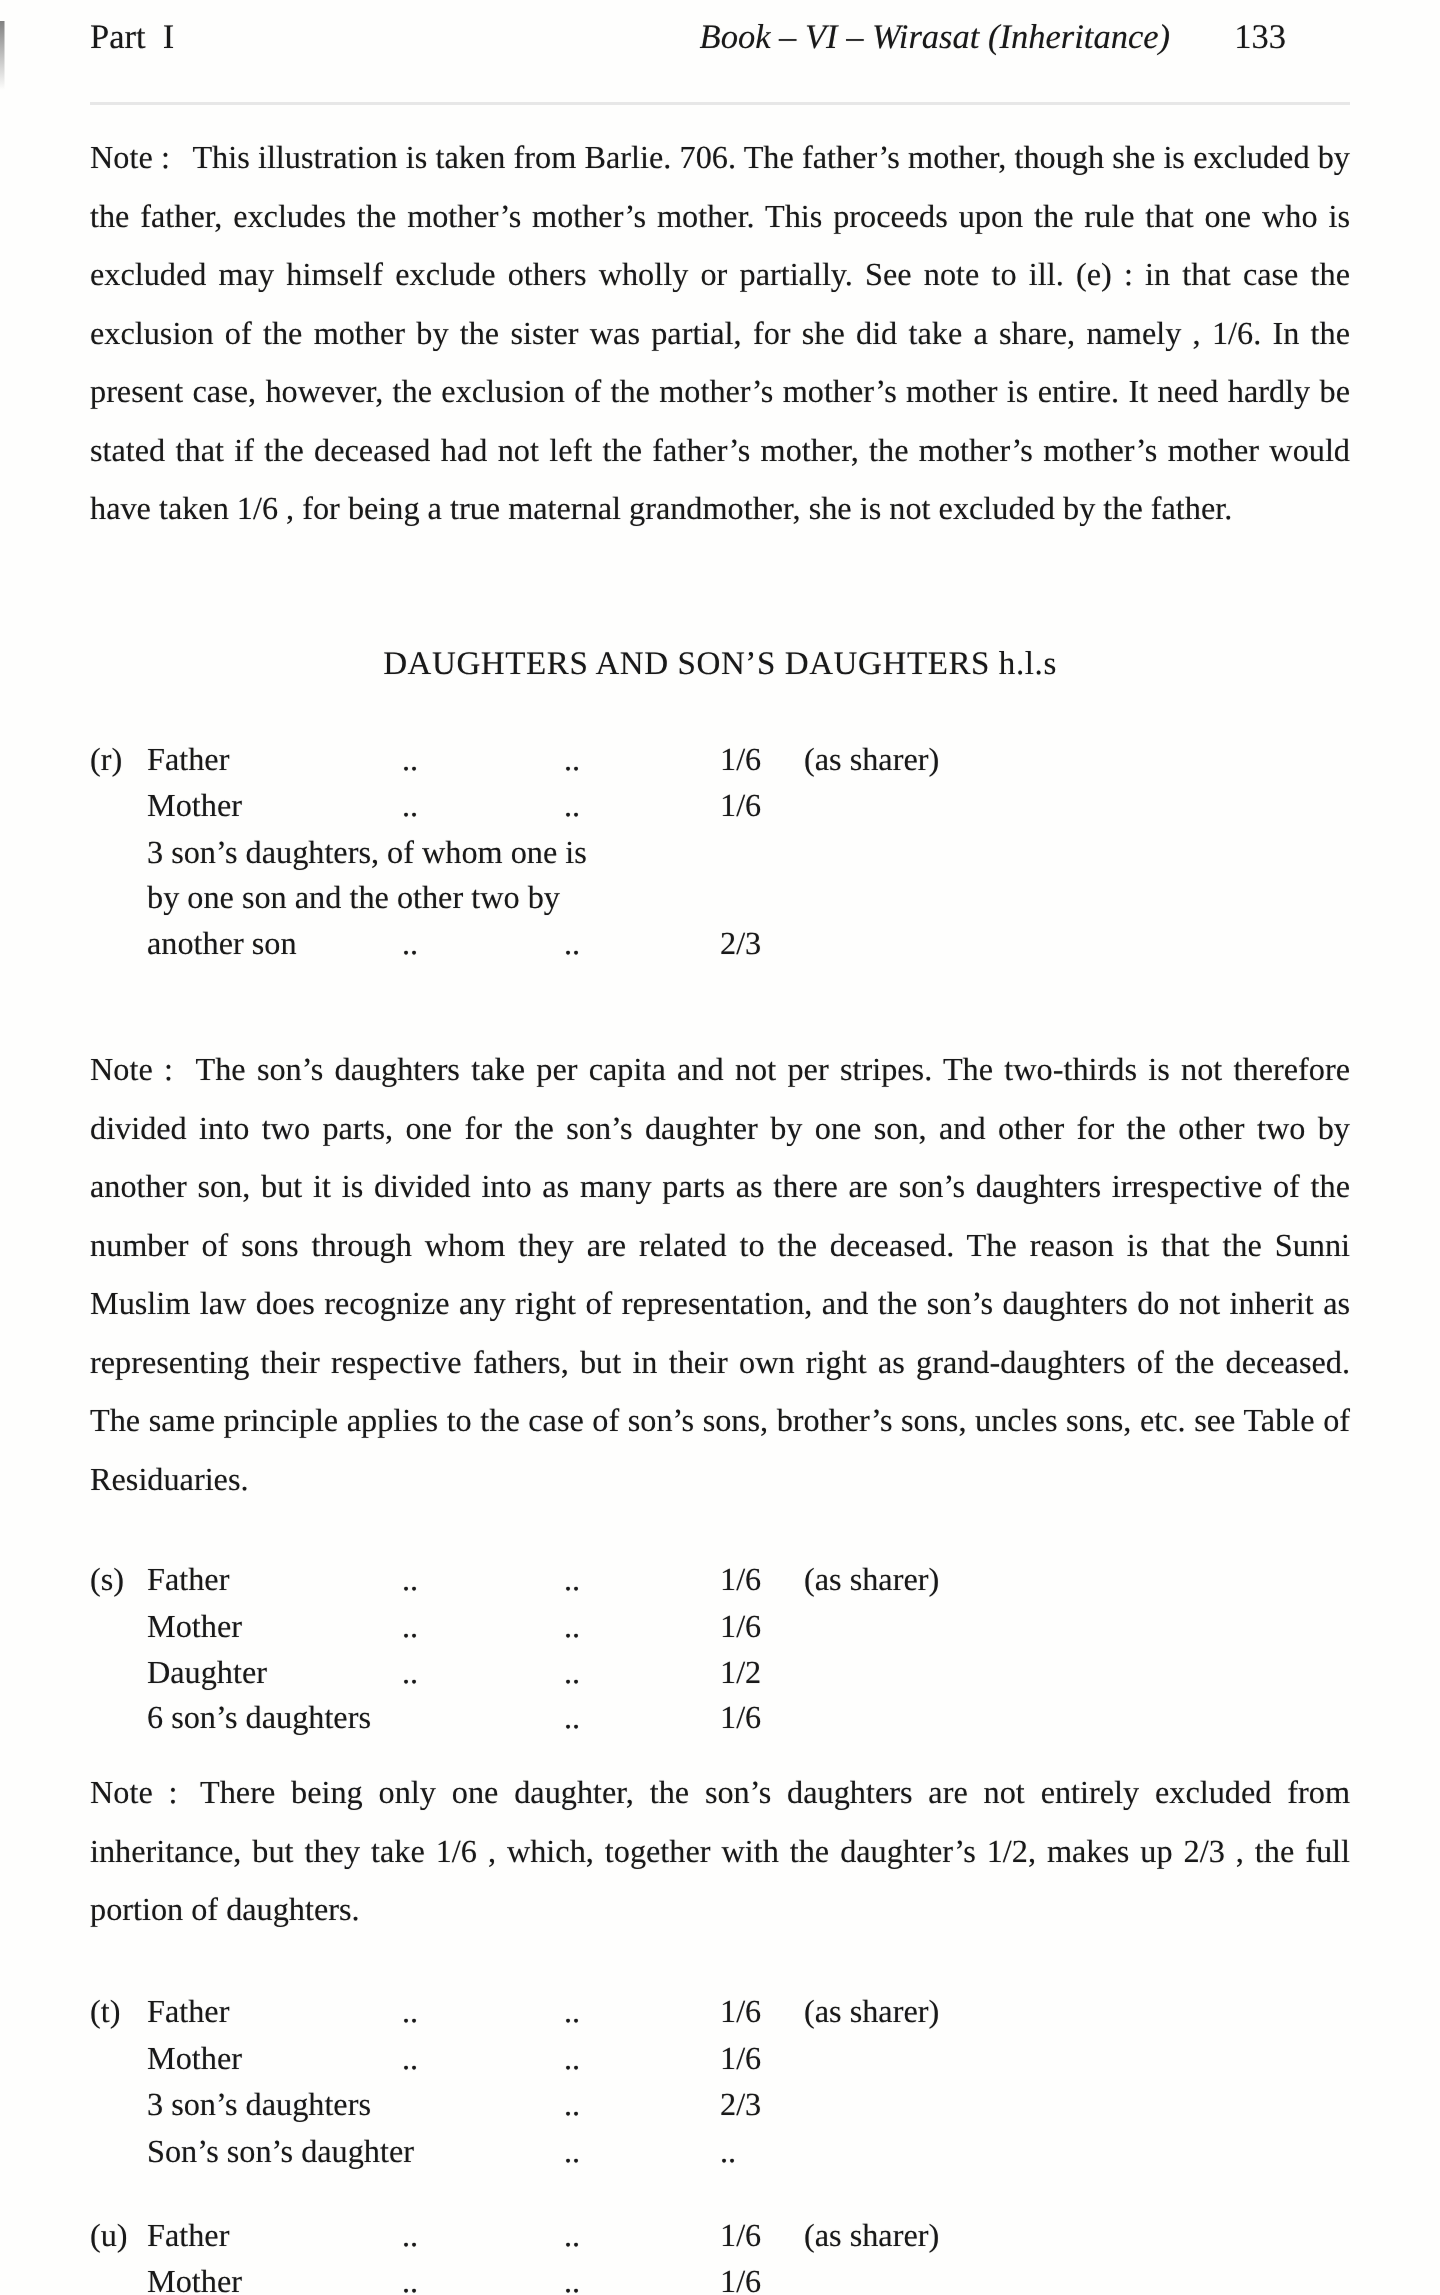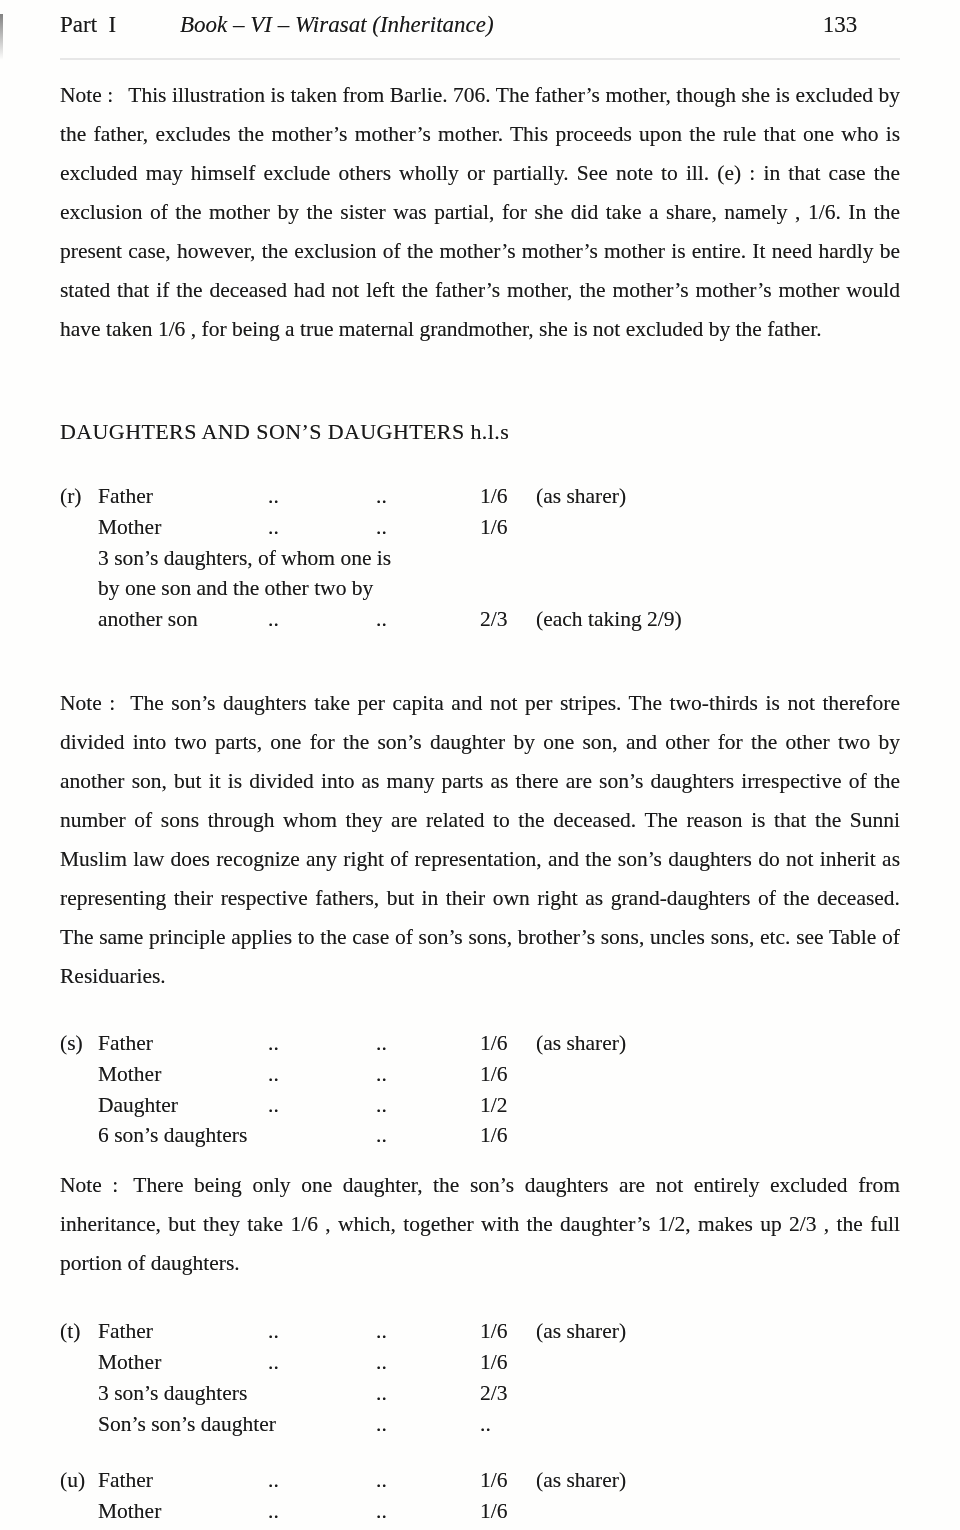--- a/index.html
+++ b/index.html
@@ -15,39 +15,39 @@
     overflow:hidden;
   }
   .scan-edge {
     position:absolute; left:0; top:14px; width:3px; height:46px;
     background:linear-gradient(#3f3f3f, rgba(63,63,63,0));
     opacity:.65;
   }
   .header {
     display:flex; align-items:baseline;
     font-size:23px; line-height:34px;
-    padding-bottom:16px;
+    padding-bottom:26px;
     border-bottom:2px solid #e7e7e7;
   }
   .header .h-left  { width:120px; white-space:pre; }
-  .header .h-center{ flex:1; text-align:left; font-style:italic; }
+  .header .h-center{ flex:1; text-align:right; font-style:italic; }
   .header .h-right { width:120px; text-align:center; }
 
   .para {
     margin:0; text-align:justify;
     font-size:21.5px; line-height:39px;
   }
   .para-1 { margin-top:16px; }
   .para-2 { margin-top:49px; }
   .para-3 { margin-top:15px; }
   .note-label { margin-right:15px; white-space:pre; }
 
   .section-heading {
     margin-top:70px;
-    text-align:left;
+    text-align:center;
     font-size:22px;
     letter-spacing:0.4px;
   }
 
   .itable { font-size:21.5px; }
   .itable-r { margin-top:36px; }
   .itable-s { margin-top:32px; }
   .itable-t { margin-top:33px; }
   .itable-u { margin-top:26px; }
   .trow {
@@ -105,21 +105,20 @@
         <div class="tcell c-dot2"></div>
         <div class="tcell c-share"></div>
         <div class="tcell c-remark"></div>
       </div>
       <div class="trow">
         <div class="tcell c-marker"></div>
         <div class="tcell c-name">another son</div>
         <div class="tcell c-dot1">..</div>
         <div class="tcell c-dot2">..</div>
         <div class="tcell c-share">2/3</div>
-        <div class="tcell c-remark">(each taking 2/9)</div>
       </div>
     </div>
 
   <p class="para para-2"><span class="note-label">Note :</span><span>The son’s daughters take per capita and not per stripes. The two-thirds is not therefore divided into two parts, one for the son’s daughter by one son, and other for the other two by another son, but it is divided into as many parts as there are son’s daughters irrespective of the number of sons through whom they are related to the deceased. The reason is that the Sunni Muslim law does recognize any right of representation, and the son’s daughters do not inherit as representing their respective fathers, but in their own right as grand-daughters of the deceased. The same principle applies to the case of son’s sons, brother’s sons, uncles sons, etc. see Table of Residuaries.</span></p>
 
   <div class="itable itable-s">
       <div class="trow">
         <div class="tcell c-marker">(s)</div>
         <div class="tcell c-name">Father</div>
         <div class="tcell c-dot1">..</div>

